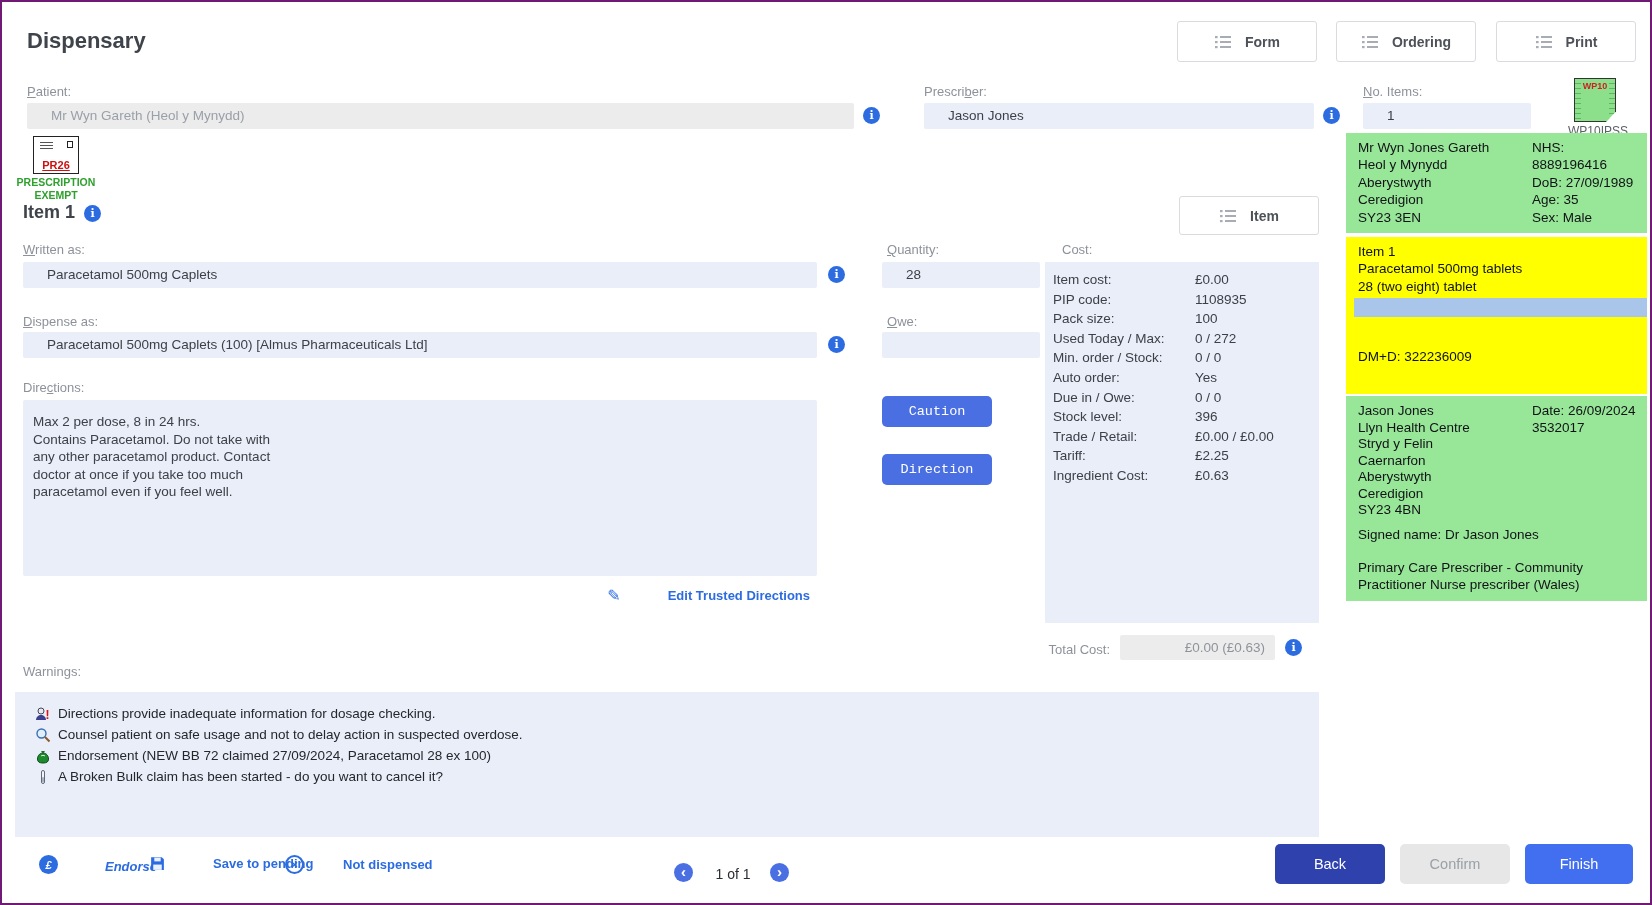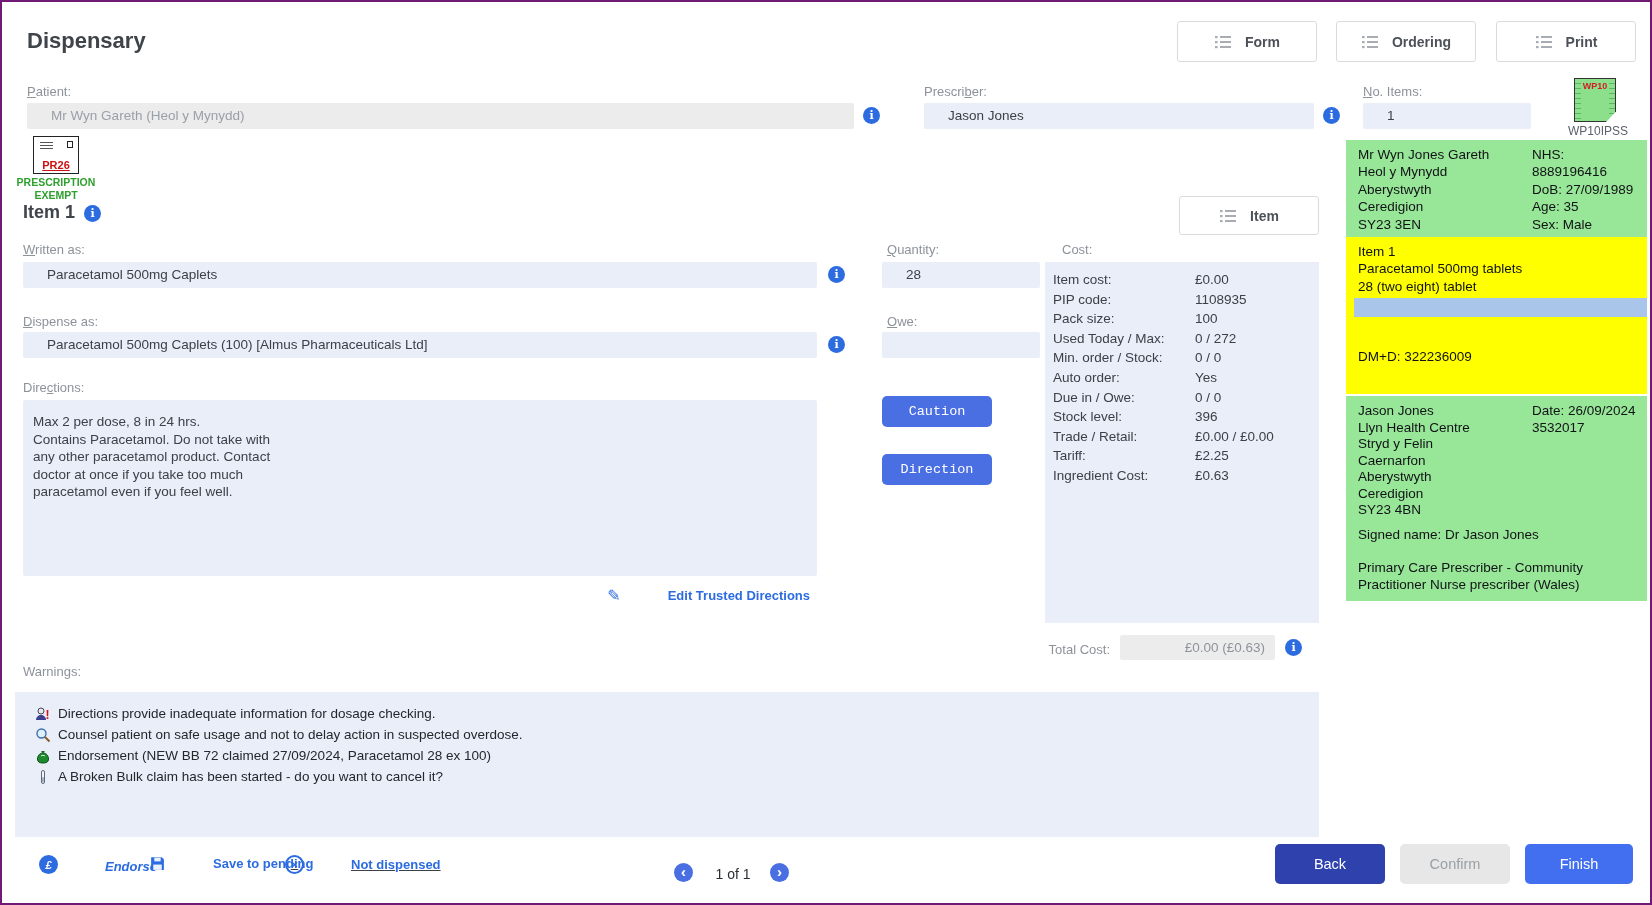--- a/index.html
+++ b/index.html
@@ -142,21 +142,21 @@
   <span class="abs info-icon" style="left:1321px; top:105px;"></span>
 
   <div class="abs flabel" style="left:1361px; top:82px;"><u>N</u>o. Items:</div>
   <div class="abs field" style="left:1361px; top:101px; width:168px;">1</div>
 
   <div class="abs wp10" style="left:1572px; top:76px;">
     <span class="code">WP10</span>
   </div>
   <div class="abs wp10-label" style="left:1556px; top:122px;">WP10IPSS</div>
 
-  <div class="card card-green" style="top:138px; height:100px;">
+  <div class="card card-green" style="top:131px; height:100px;">
     <div class="col-left">
       <div>Mr Wyn Jones Gareth</div>
       <div>Heol y Mynydd</div>
       <div>Aberystwyth</div>
       <div>Ceredigion</div>
       <div>SY23 3EN</div>
     </div>
     <div class="col-right">
       <div>NHS:</div>
       <div>8889196416</div>
@@ -341,21 +341,21 @@
     <span class="link">Endorse</span>
   </div>
   <div class="abs" style="left:147px; top:853px; display:flex; align-items:center; gap:8px;">
     <svg width="17" height="17" viewBox="0 0 16 16">
         <path d="M2 2h10l2 2v10H2z" fill="#2c6ce0"></path>
         <rect x="5" y="2.5" width="6" height="3.5" fill="#fff" opacity=".9"></rect>
         <rect x="4" y="9" width="8" height="5" fill="#fff" opacity=".9"></rect>
       </svg>
     <span class="link">Save to pending</span>
   </div>
-  <div class="abs" style="left:283px; top:853px; display:flex; align-items:center; gap:8px;text-decoration:underline;">
+  <div class="abs" style="left:283px; top:853px; display:flex; align-items:center; ">
     <span class="nd-icon"></span>
     <span class="link">Not dispensed</span>
   </div>
 
   <span class="abs circ pg prev" style="left:672px; top:861px;"></span>
   <div class="abs" style="left:698px; top:864px; width:66px; text-align:center; font-size:14px; color:#2a2e33;">1 of 1</div>
   <span class="abs circ pg next" style="left:768px; top:861px;"></span>
 
   <button class="abs foot-btn" style="left:1273px; top:842px; width:110px; background:var(--dark_blue,#2e41ad); color:#fff;">Back</button>
   <button class="abs foot-btn" style="left:1398px; top:842px; width:110px; background:#e7e7e7; color:#9aa0a5;">Confirm</button>

